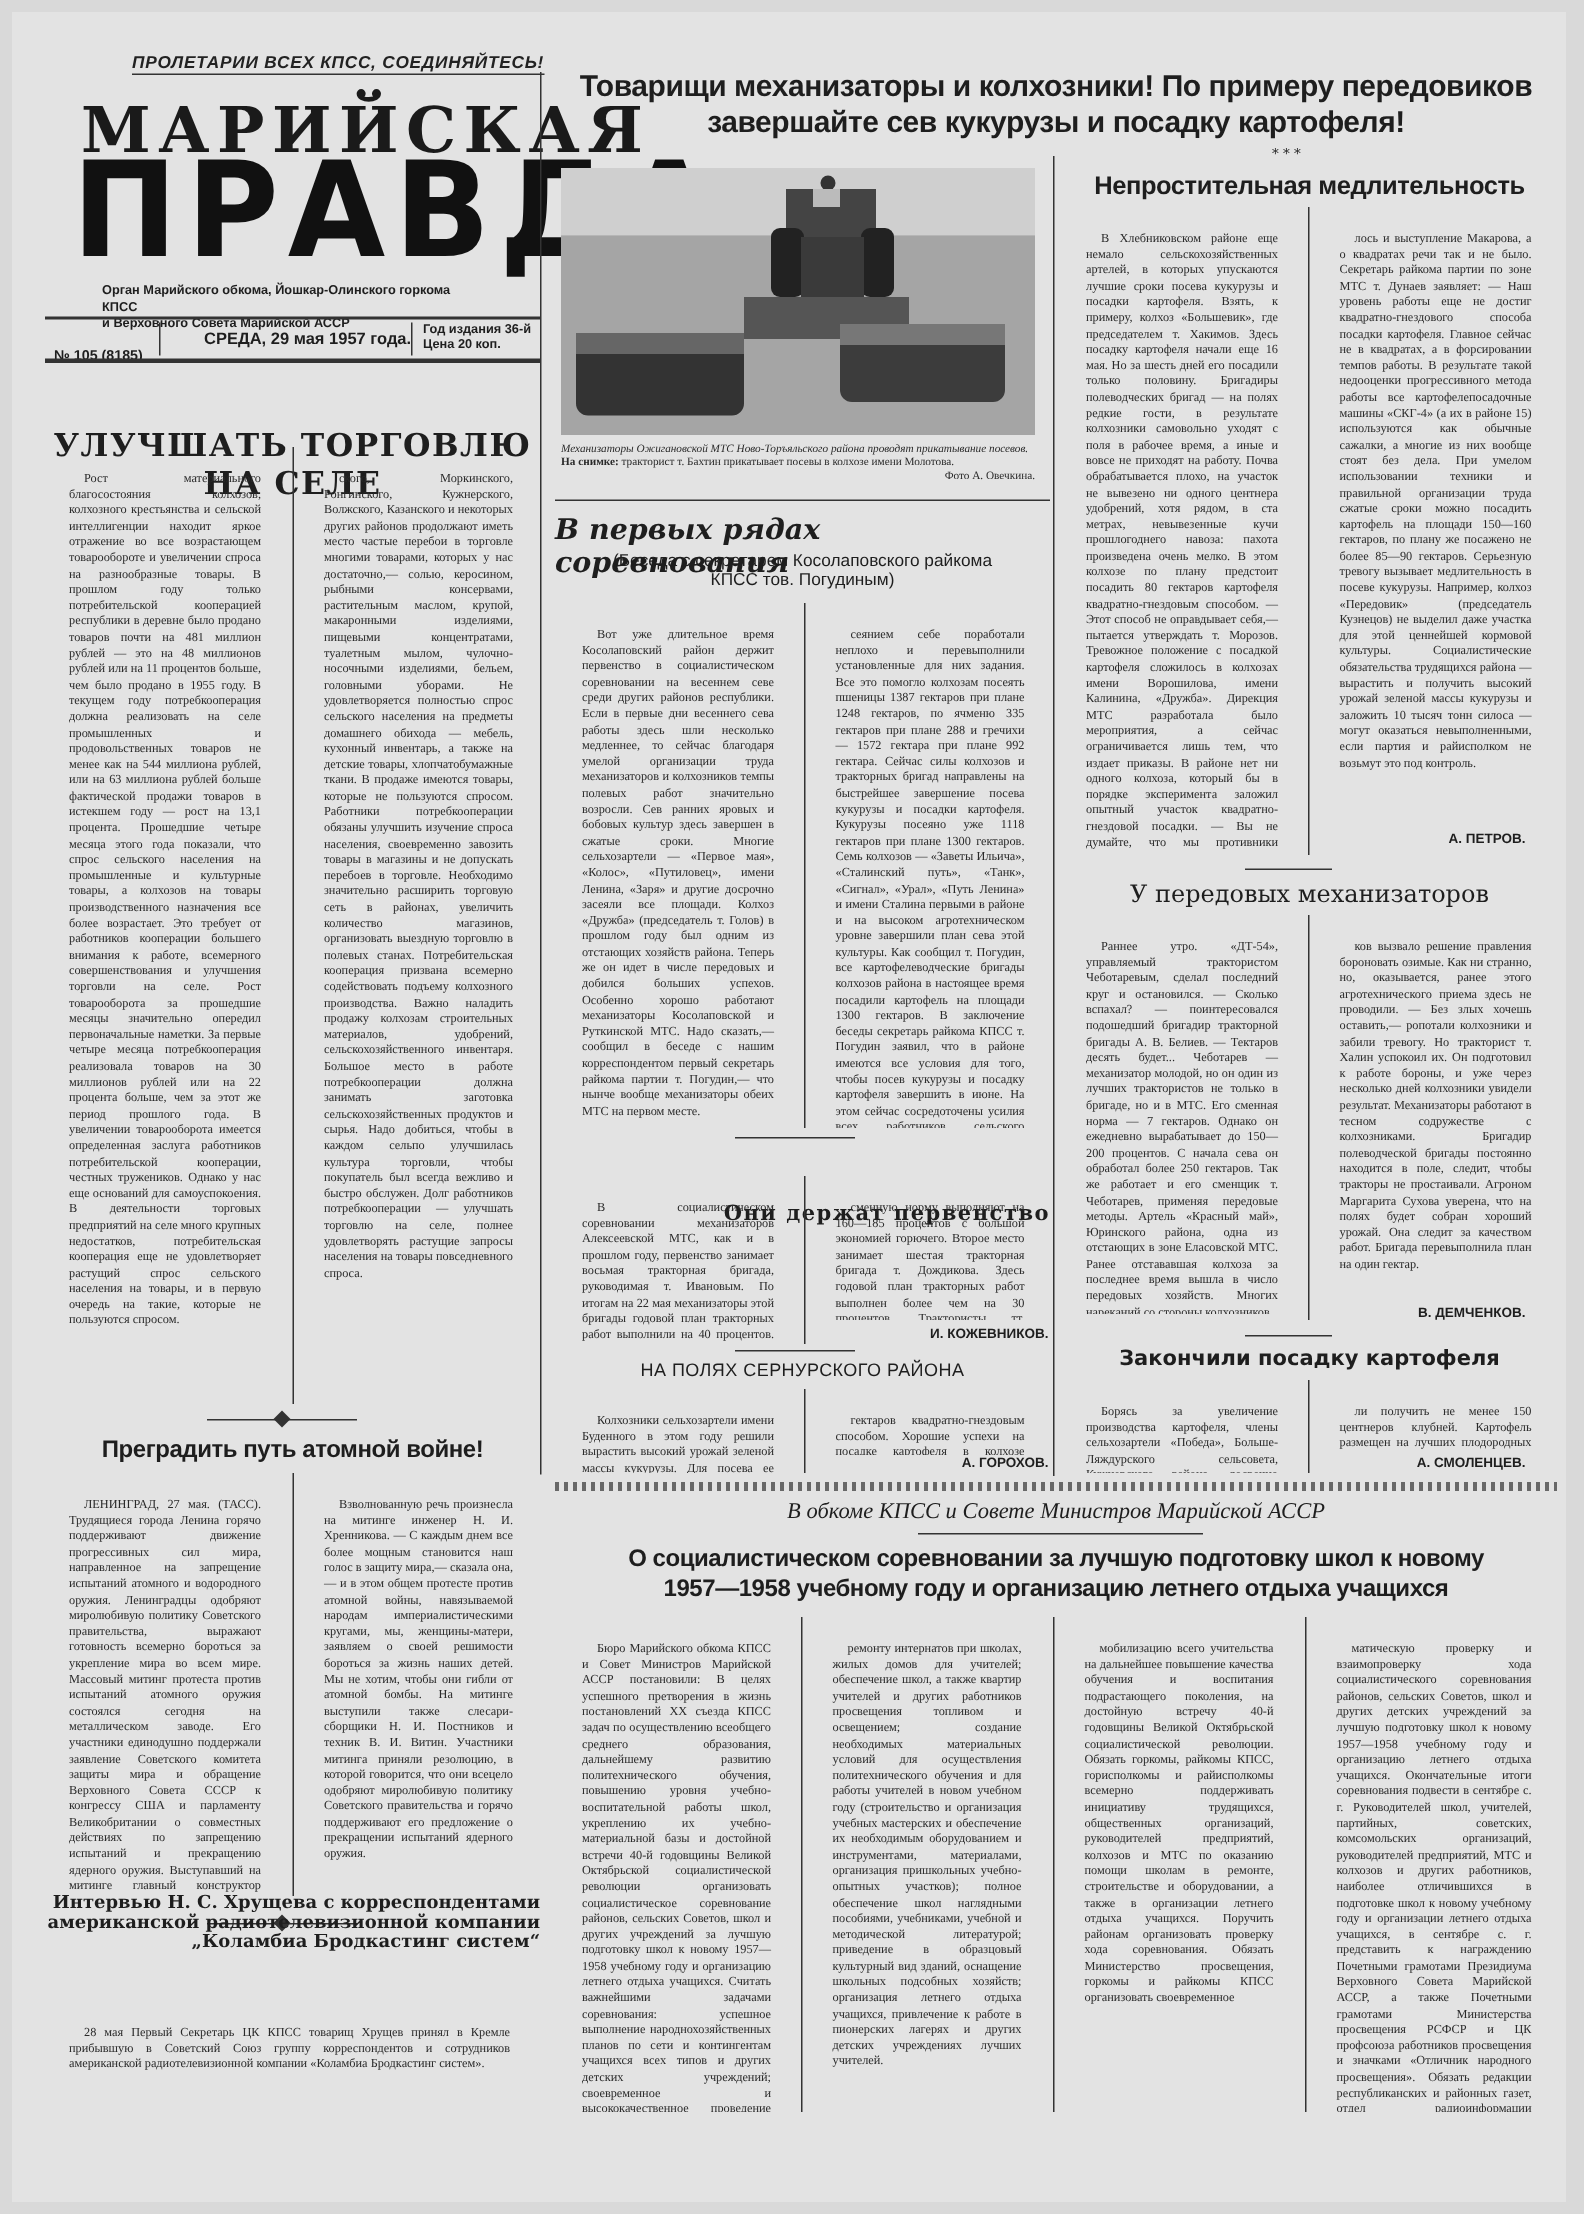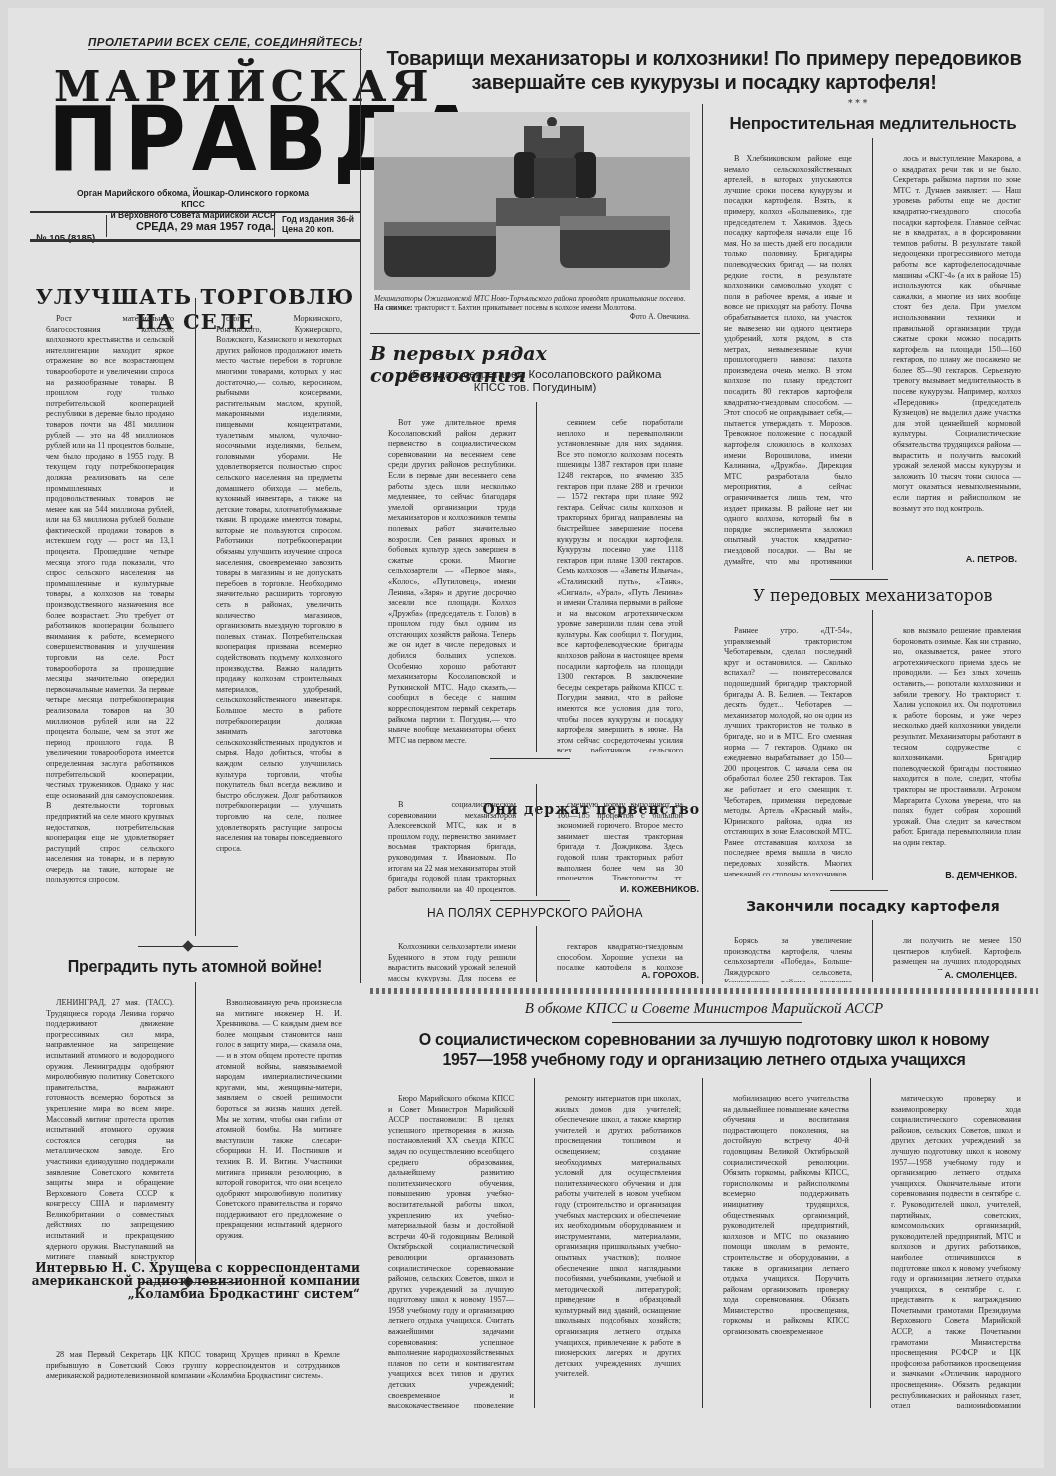--- a/index.html
+++ b/index.html
@@ -6,34 +6,34 @@
   body{width:1056px;height:1476px;background:#d9d9d9;font-family:"DejaVu Serif",serif;color:#1e1e1e;overflow:hidden;position:relative;}
   .page{position:absolute;left:8px;top:8px;width:1036px;height:1460px;background:#e3e3e3;}
   .abs{position:absolute;}
   .txt{font-family:"Liberation Serif",serif;font-size:8.2px;line-height:10.6px;text-align:justify;color:#2a2a2a;overflow:hidden;}
   .txt p{margin:16px;text-indent:10px;}
   .vrule{position:absolute;width:1px;background:#333;}
   .hrule{position:absolute;height:1px;background:#333;}
   .motto{font-family:"Liberation Sans",sans-serif;font-style:italic;font-weight:bold;font-size:11.5px;letter-spacing:.5px;color:#222;}
   .mast1{font-family:"DejaVu Serif",serif;font-weight:bold;font-size:42px;letter-spacing:5px;color:#1a1a1a;}
   .mast2{font-family:"DejaVu Sans",sans-serif;font-weight:900;font-size:84px;letter-spacing:6px;color:#111;transform:scaleY(1.05);}
-  .organ{font-family:"Liberation Sans",sans-serif;font-weight:bold;font-size:8.5px;text-align:center;line-height:11px;}
+  .organ{font-family:"Liberation Sans",sans-serif;font-weight:bold;font-size:8.5px;text-align:left;line-height:11px;}
   .meta{font-family:"Liberation Sans",sans-serif;font-weight:bold;font-size:9.5px;}
   .h-cond{font-family:"Liberation Sans",sans-serif;font-weight:bold;letter-spacing:-.3px;transform-origin:left top;}
   .h-serif{font-family:"DejaVu Serif",serif;font-weight:bold;}
   .sig{font-family:"Liberation Sans",sans-serif;font-weight:bold;font-size:9px;text-align:right;}
   .photo{background:linear-gradient(180deg,#cfcfcf 0%,#bdbdbd 25%,#9a9a9a 40%,#8a8a8a 60%,#a9a9a9 100%);overflow:hidden;}
   .wavy{height:6px;background:repeating-linear-gradient(90deg,#333 0 3px,transparent 3px 6px);opacity:.7;}
 </style>
 </head>
 <body>
 
 <div class="page">
 
-  <div class="abs motto" style="left:80px;top:28px;border-bottom:1.5px solid #333;padding-bottom:1px;">ПРОЛЕТАРИИ ВСЕХ СЕЛЕ, СОЕДИНЯЙТЕСЬ!</div>
+  <div class="abs motto" style="left:80px;top:28px;border-bottom:1.5px solid #333;padding-bottom:1px;">ПРОЛЕТАРИИ ВСЕХ КПСС, СОЕДИНЯЙТЕСЬ!</div>
   <div class="abs mast1" style="left:46px;top:54px;">МАРИЙСКАЯ</div>
   <div class="abs mast2" style="left:40px;top:90px;line-height:84px;">ПРАВДА</div>
   <div class="abs organ" style="left:60px;top:180px;width:250px;">
     <div>Орган Марийского обкома, Йошкар-Олинского горкома КПСС</div>
     <div>и Верховного Совета Марийской АССР</div>
   </div>
   <div class="hrule" style="left:22px;top:203px;width:330px;height:2px;"></div>
   <div class="abs meta" style="left:28px;top:224px;">№ 105 (8185)</div>
   <div class="vrule" style="left:98px;top:207px;height:22px;"></div>
   <div class="abs meta" style="left:128px;top:212px;font-size:11px;">СРЕДА, 29 мая 1957 года.</div>

